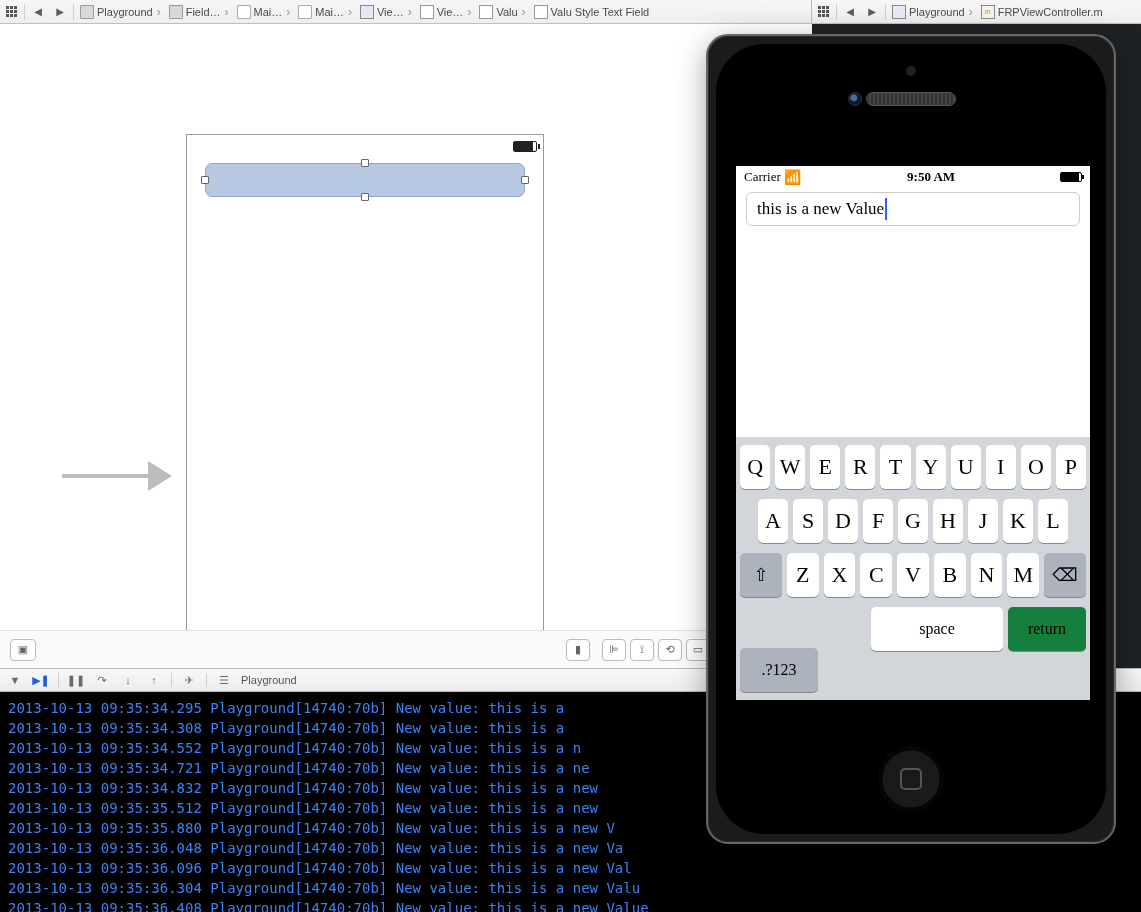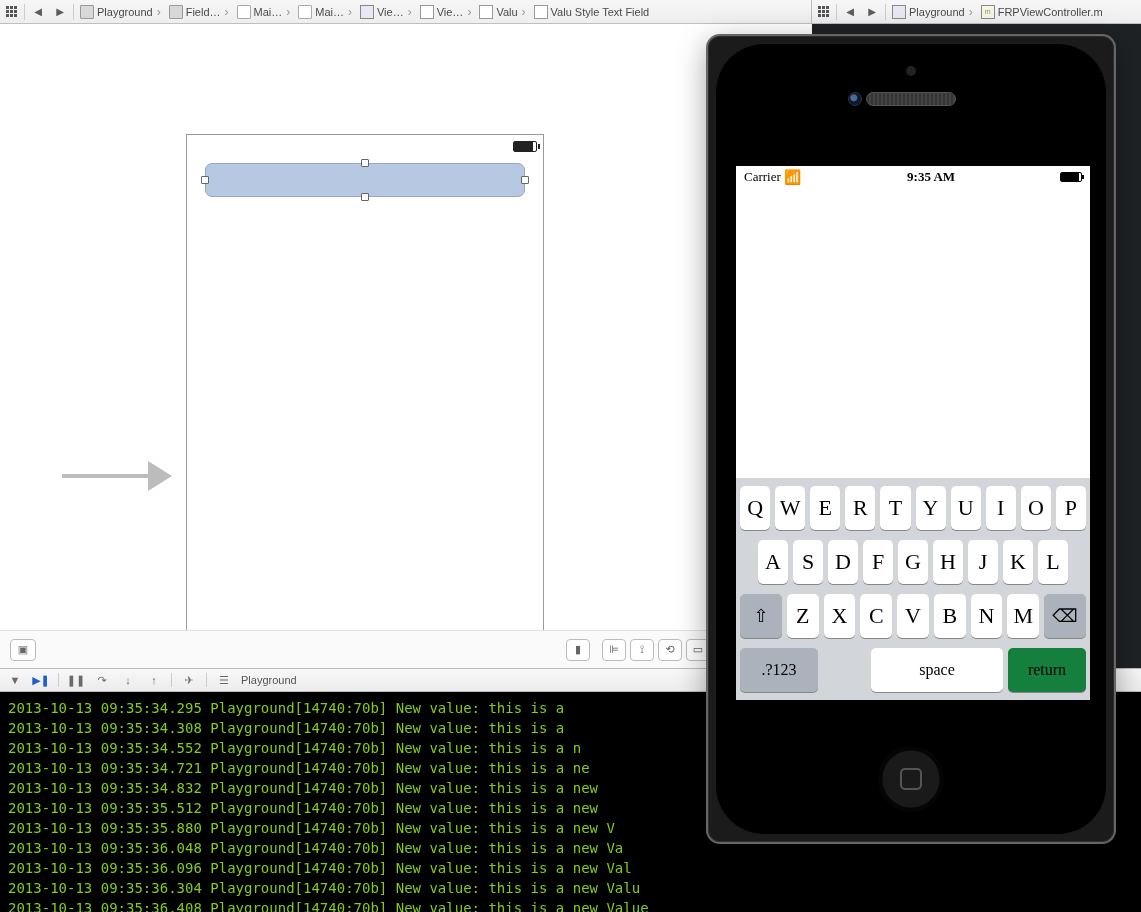--- a/index.html
+++ b/index.html
@@ -143,31 +143,31 @@
 .debugbar{
   height:24px;background:linear-gradient(#f8f8f8,#ececec);border-top:1px solid #bbb;border-bottom:1px solid #bbb;
   display:flex;align-items:center;padding:0 6px;gap:8px;font-size:11px;color:#555;
 }
 .db-btn{width:18px;height:18px;display:flex;align-items:center;justify-content:center;color:#6a6a6a;}
 .db-sep{width:1px;height:14px;background:#ccc;}
 .db-blue{color:#1d5fcf;}
 
 
 .console{
-  background:#000;color:#84cc16;font-family:Menlo,monospace;font-size:14px;
+  background:#000;color:#3b82f6;font-family:Menlo,monospace;font-size:14px;
   padding:6px 8px; height:220px; line-height:20px; white-space:pre;
   overflow:hidden;
 }
 
 
 .phone{
   position:absolute; left:706px; top:34px;
   width:410px; height:810px;
   background:#1b1b1b;
-  border-radius:14px;
+  border-radius:22px;
   border:2px solid #666;
   box-shadow:0 0 0 1px #2d2d2d inset, 0 8px 30px rgba(0,0,0,.35);
 }
 .phone .bezel{
   position:absolute; inset:8px;
   background:#000;border-radius:48px;
 }
 .phone .speaker{
   position:absolute; top:56px; left:50%; transform:translateX(-50%);
   width:90px;height:14px;border-radius:8px;
@@ -397,26 +397,30 @@
   <div class="bezel"></div>
   <div class="ptop-sensor"></div>
   <div class="camera"></div>
   <div class="speaker"></div>
   <div class="screen">
     <div class="ph-status">
       <div style="display:flex;align-items:center;">
         <span>Carrier</span>
         <span class="wifi">📶</span>
       </div>
-      <span style="font-weight:600;">9:35 AM</span>
+      <span style="font-weight:600;">9:50 AM</span>
       <div class="batt">
           <div class="b">
             <div class="f"></div>
           </div>
         </div>
+    </div>
+    <div class="ph-textfield">
+      <span>this is a new Value</span>
+      <span class="cursor"></span>
     </div>
 
     <div class="keyboard">
       <div class="krow" id="krow1">
           <div class="key">Q</div>
           <div class="key">W</div>
           <div class="key">E</div>
           <div class="key">R</div>
           <div class="key">T</div>
           <div class="key">Y</div>
@@ -441,21 +445,21 @@
           <div class="key">Z</div>
           <div class="key">X</div>
           <div class="key">C</div>
           <div class="key">V</div>
           <div class="key">B</div>
           <div class="key">N</div>
           <div class="key">M</div>
           <div class="key fn">⌫</div>
         </div>
       <div class="krow">
-        <div class="key txt" style="background:#acb2bc;">.?123</div>
+        <div class="key txt" style="background:#acb2bc;margin-top:41px;">.?123</div>
         <div class="key space">space</div>
         <div class="key ret">return</div>
       </div>
     </div>
   </div>
   <div class="homebtn">
       <div class="sq"></div>
     </div>
 </div>
 

